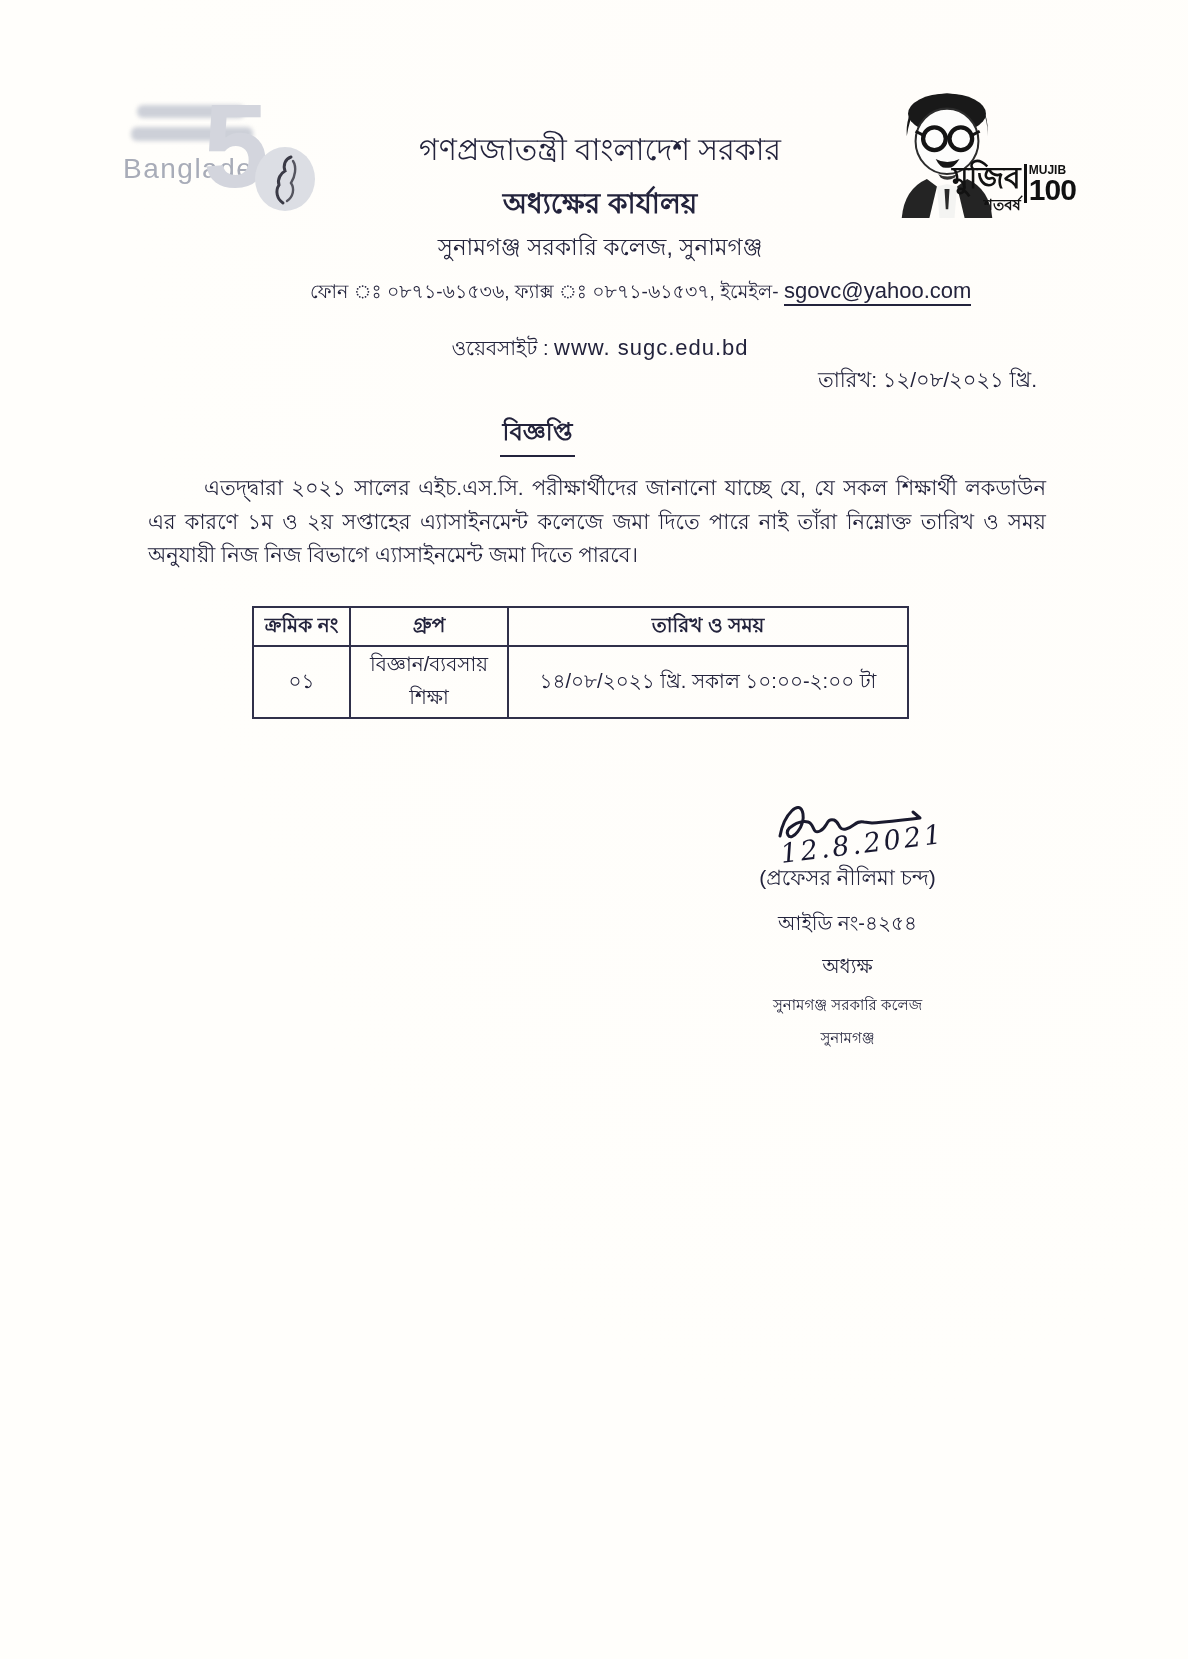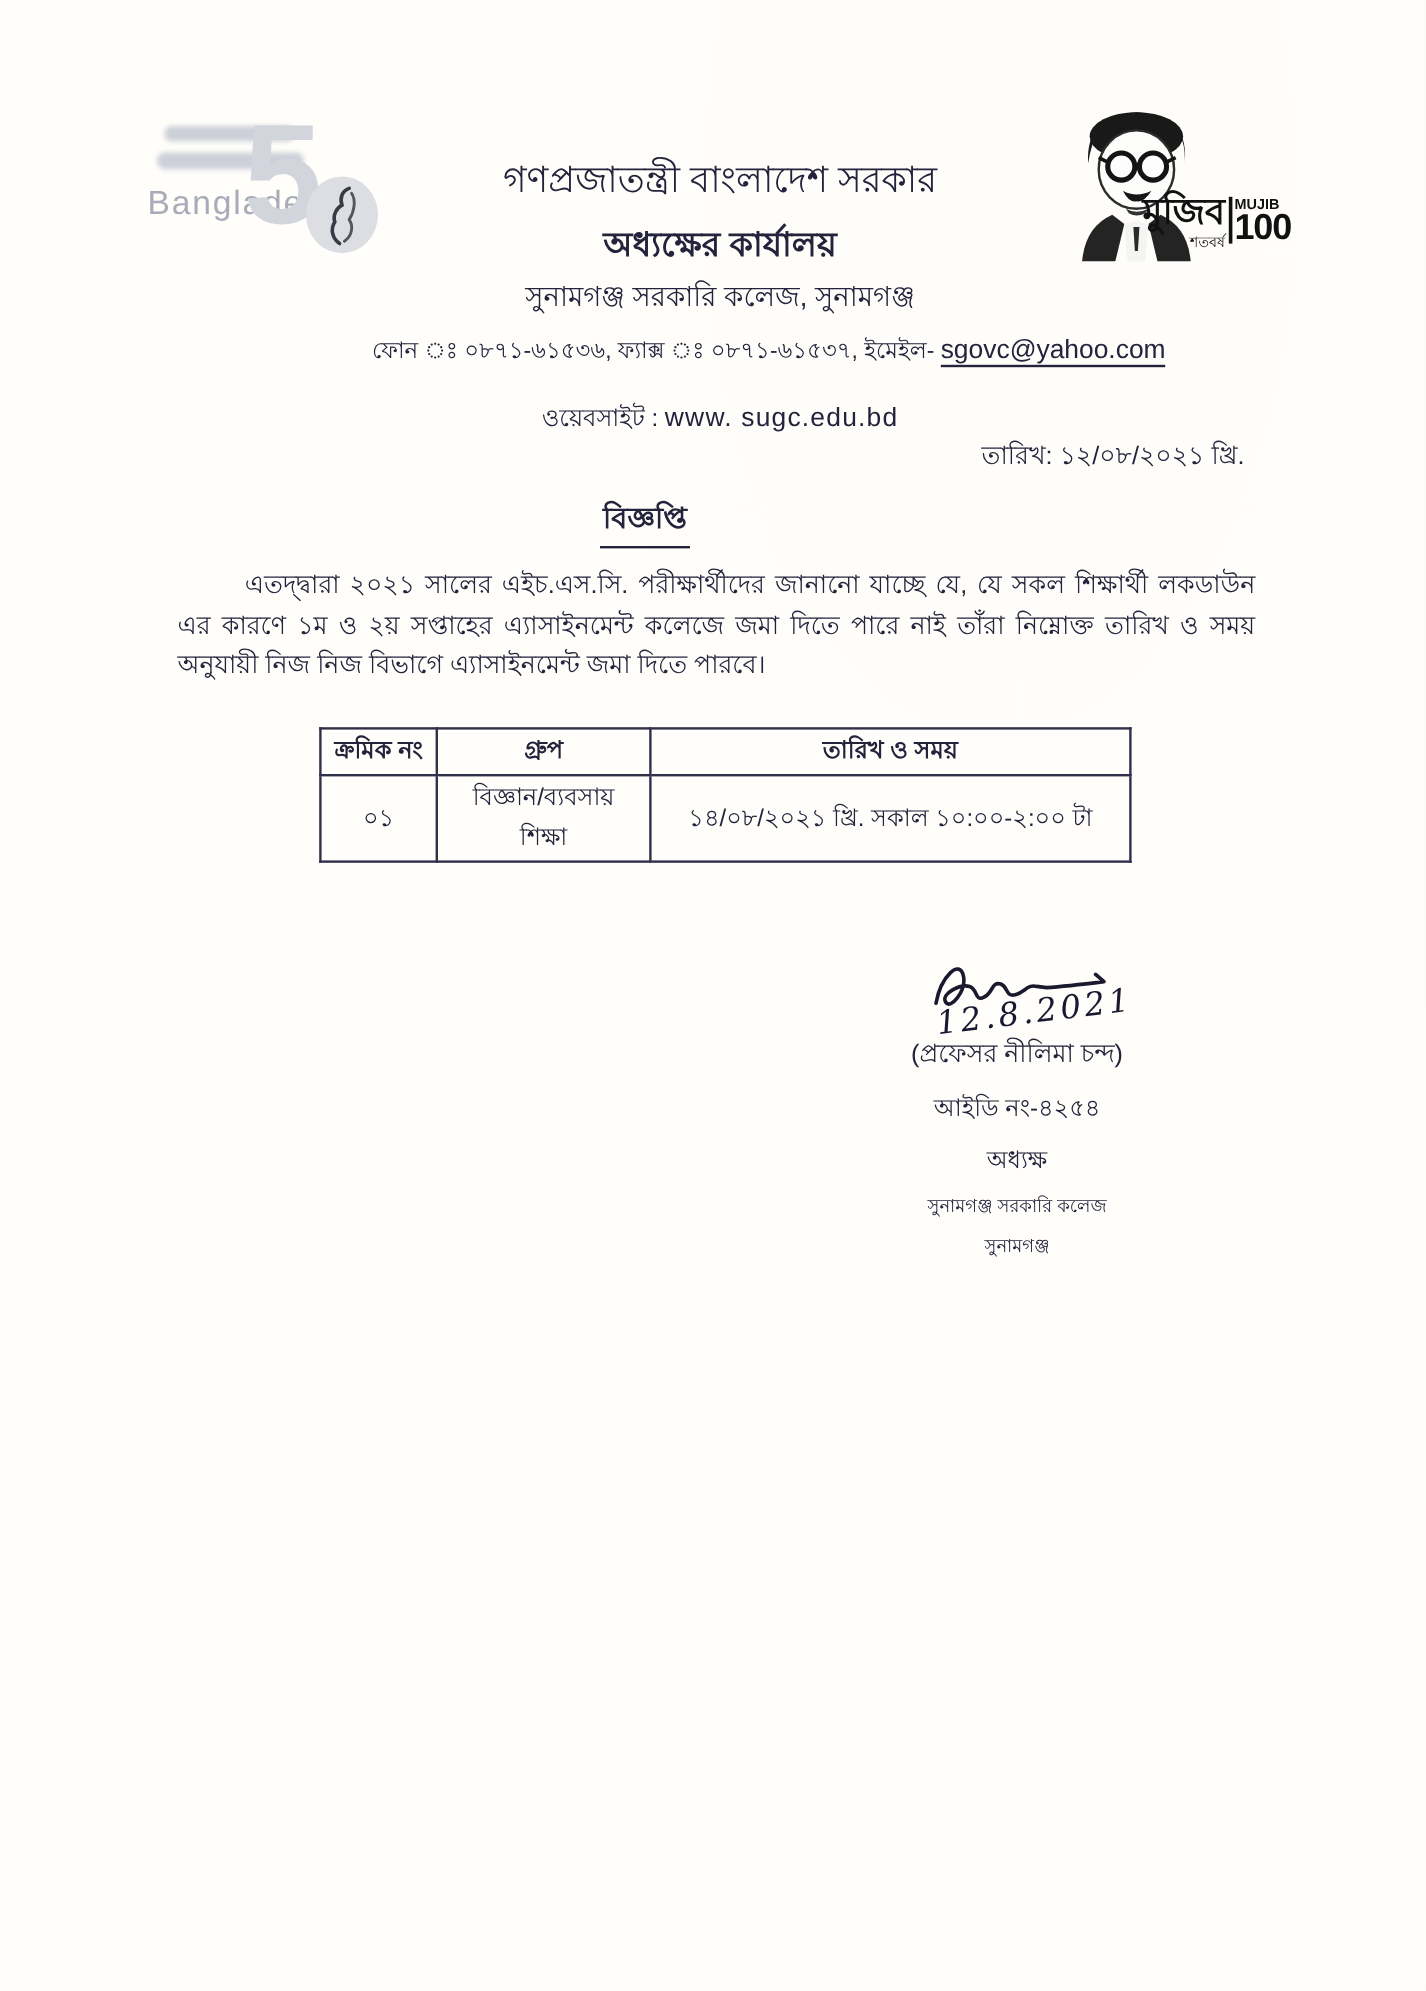--- a/index.html
+++ b/index.html
@@ -25,21 +25,21 @@
   .bd-zero { position:absolute; left:160px; top:62px; width:60px; height:64px; border-radius:50%;
              background:#dcdee4; overflow:hidden; }
   .bd-zero svg { position:absolute; left:6px; top:4px; }
 
   
   .logo-mujib { position:absolute; left:876px; top:86px; width:196px; height:138px; }
   .mujib-portrait { position:absolute; left:8px; top:0; }
   .mujib-text { position:absolute; left:76px; top:78px; display:flex; align-items:flex-start; }
   .mujib-bn { text-align:right; }
   .mujib-bn-name { font-size:30px; font-weight:bold; line-height:0.95; color:#111; }
-  .mujib-bn-sub { font-size:12px; font-weight:normal; color:#111; }
+  .mujib-bn-sub { font-size:15px; font-weight:bold; color:#111; }
   .mujib-en { margin-left:3px; border-left:3px solid #111; padding-left:2px; }
   .mujib-en-name { font-size:12px; font-weight:bold; line-height:1; color:#111; }
   .mujib-en-number { font-size:30px; font-weight:bold; line-height:0.9; letter-spacing:-1px; color:#111; }
 
   
   .header-center { position:absolute; left:310px; top:126px; width:580px; text-align:center; }
   .gov-line { font-size:30px; }
   .office-line { font-size:28px; font-weight:bold; margin-top:5px; }
   .college-line { font-size:23px; margin-top:0; }
   .contact-line { font-size:19px; margin-top:9px; white-space:nowrap; }
@@ -48,25 +48,25 @@
   .website-url { font-size:22px; letter-spacing:1px; }
 
   
   .date-line { position:absolute; left:818px; top:364px; font-size:21px; }
   .notice-title-wrap { position:absolute; left:0; top:413px; width:1075px; text-align:center; }
   .notice-title { display:inline-block; font-size:24px; font-weight:bold; border-bottom:2px solid #23233c; padding:0 3px 2px; }
   .body-par { position:absolute; left:148px; top:471px; width:898px;
               font-size:21px; line-height:1.6; text-align:justify; text-indent:56px; }
 
   
-  .schedule { position:absolute; left:266px; top:606px; border-collapse:collapse; }
+  .schedule { position:absolute; left:252px; top:606px; border-collapse:collapse; }
   .schedule th, .schedule td { border:2px solid #30304a; text-align:center; font-size:20px; padding:2px 8px; height:29px; }
   .schedule th { font-weight:bold; }
   .col-serial { width:97px; }
-  .col-group  { width:178px; }
+  .col-group  { width:158px; }
   .col-datetime { width:400px; }
 
   
   .sig-scribble { position:absolute; left:772px; top:790px; }
   .sig-date { position:absolute; left:780px; top:828px; font-size:27px; font-style:italic;
               font-family:"DejaVu Serif", serif; letter-spacing:3px; color:#181830;
               transform:rotate(-7deg); }
   .sig-block { position:absolute; left:700px; top:862px; width:295px; text-align:center; }
   .sig-name { font-size:21px; }
   .sig-id { font-size:20px; margin-top:11px;text-align:center; }

